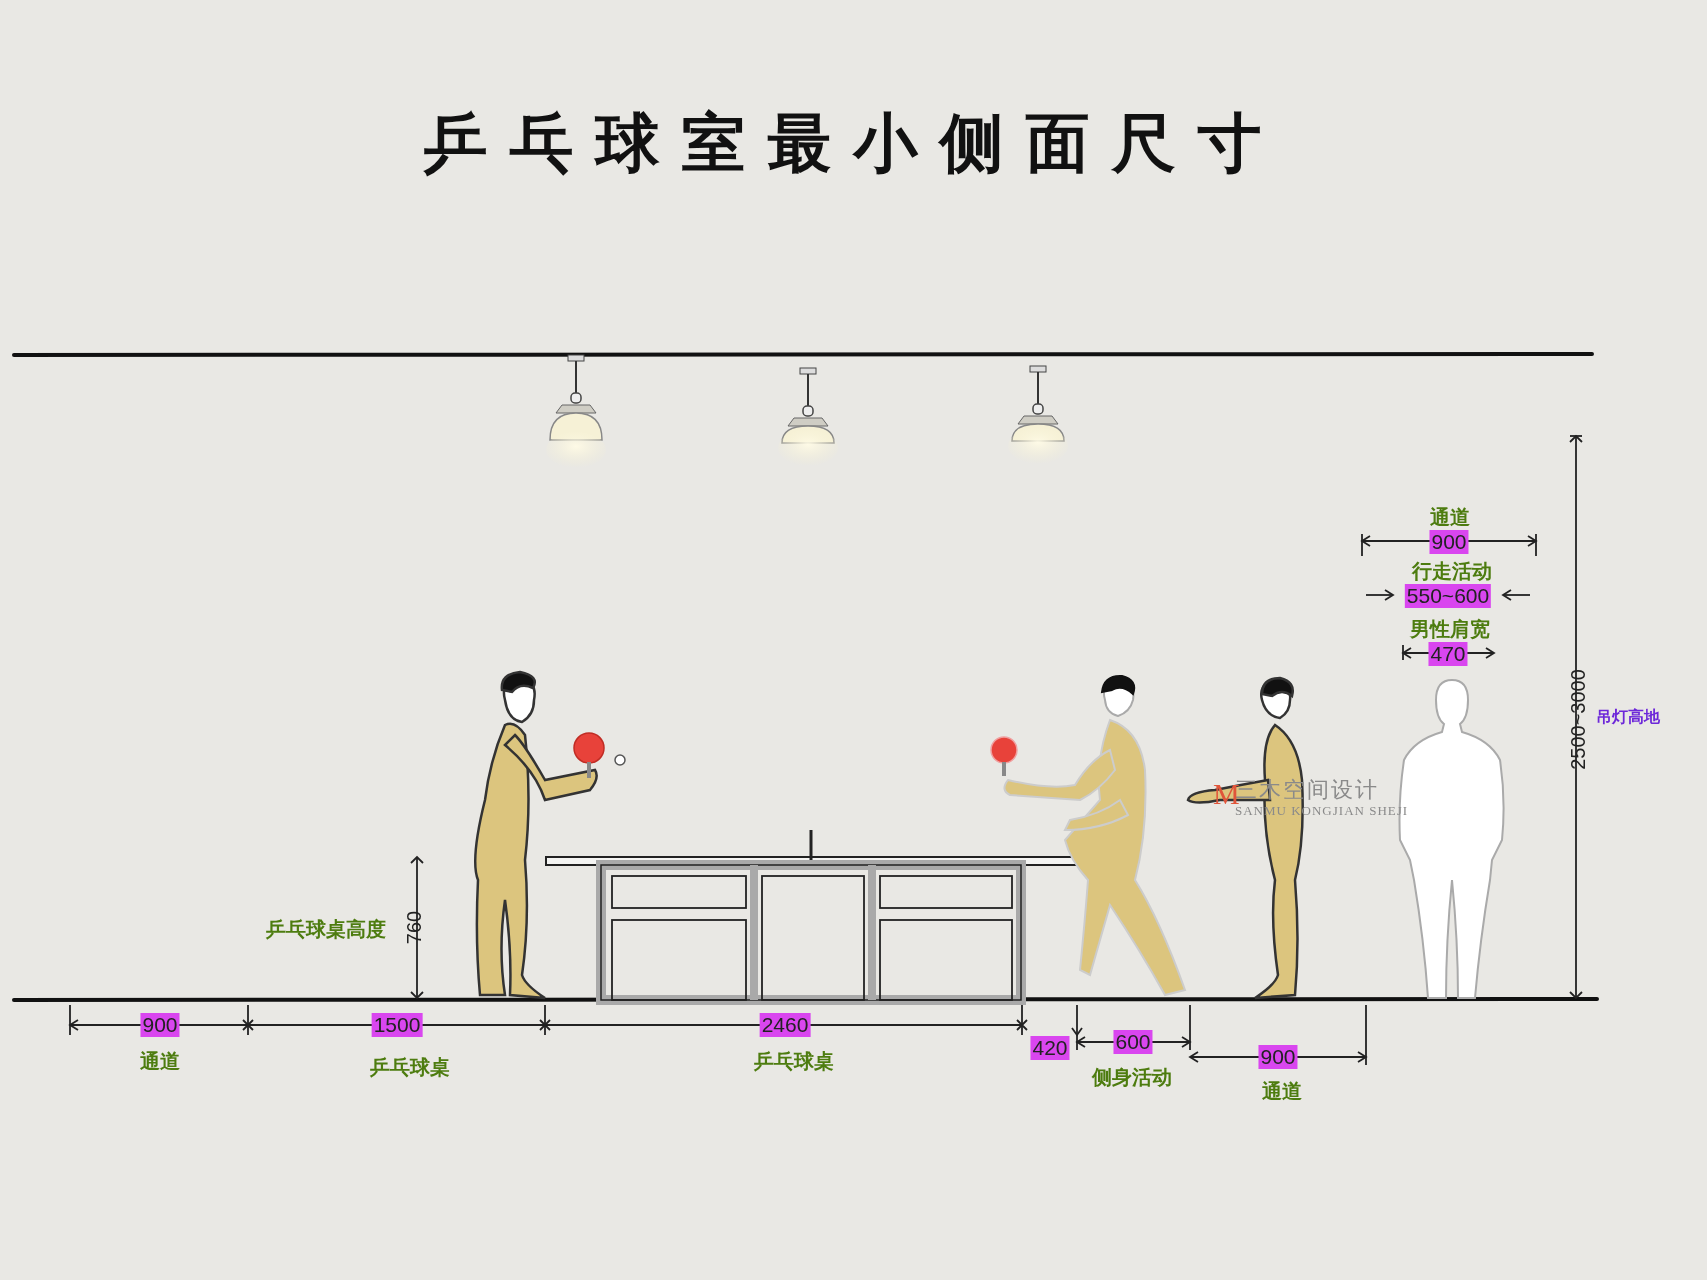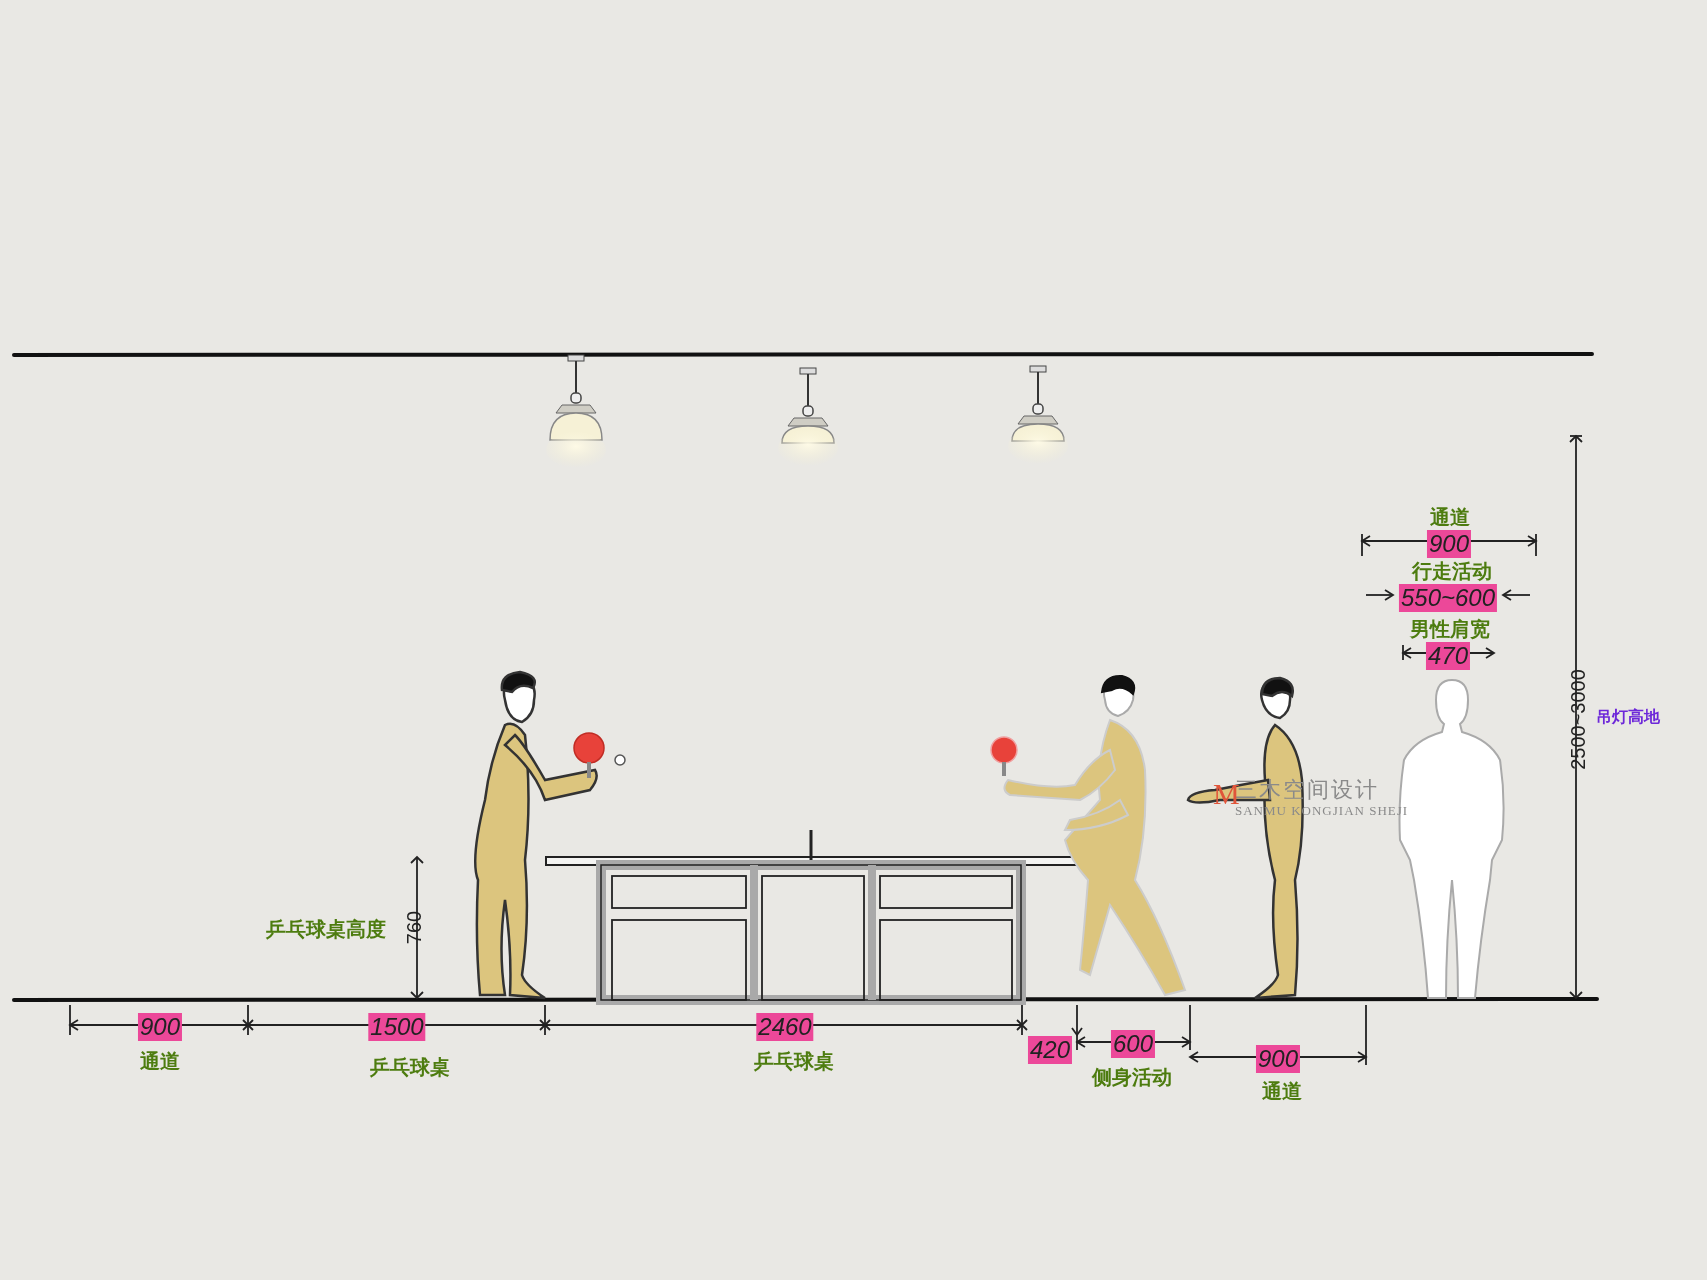--- a/index.html
+++ b/index.html
@@ -15,22 +15,22 @@
     font-family: "DejaVu Sans", sans-serif; font-weight: bold;
     font-size: 64px; letter-spacing: 22px; color: #111;
   }
   .lbl {
     position: absolute; font-family: "DejaVu Sans", sans-serif;
     font-size: 20px; font-weight: bold; color: #4d7c0f; white-space: nowrap;
     transform: translateX(-50%);
   }
   .num {
     position: absolute; font-family: "Liberation Sans", sans-serif;
-    font-size: 24px; color: #222; white-space: nowrap;
-    transform: translateX(-50%); background: #ec4899; padding: 0 2px; font-style: italic;
+    font-size: 21px; color: #222; white-space: nowrap;
+    transform: translateX(-50%); background: #d946ef; padding: 0 2px;
   }
   .vert {
     position: absolute; font-family: "Liberation Sans", sans-serif;
     font-size: 20px; color: #222; white-space: nowrap;
     transform: rotate(-90deg); transform-origin: center center;
   }
   .vlbl {
     position: absolute; font-family: "DejaVu Sans", sans-serif;
     font-size: 16px; font-weight: bold; color: #6d28d9; white-space: nowrap;
   }
@@ -39,20 +39,21 @@
   }
   .watermark .cn { font-family: "DejaVu Serif", serif; font-size: 22px; letter-spacing: 2px; }
   .watermark .en { font-family: "Liberation Serif", serif; font-size: 13px; letter-spacing: 1px; margin-top: -2px; }
   .watermark .logo { position: absolute; left: -22px; top: 2px; color: #e0553a; font-family: "Liberation Serif", serif; font-size: 30px; }
 </style>
 </head>
 <body>
 
 <div class="canvas">
 
+  <div class="title">乒乓球室最小侧面尺寸</div>
 
   <svg width="1707" height="1280" viewBox="0 0 1707 1280" style="position:absolute;left:0;top:0">
     <defs>
       <radialGradient id="glow" cx="50%" cy="40%" r="60%">
         <stop offset="0%" stop-color="#fffbe6" stop-opacity="0.95"></stop>
         <stop offset="100%" stop-color="#f4efd2" stop-opacity="0"></stop>
       </radialGradient>
     </defs>
 
     <line x1="14" y1="355" x2="1592" y2="354" stroke="#111" stroke-width="4" stroke-linecap="round"></line>

